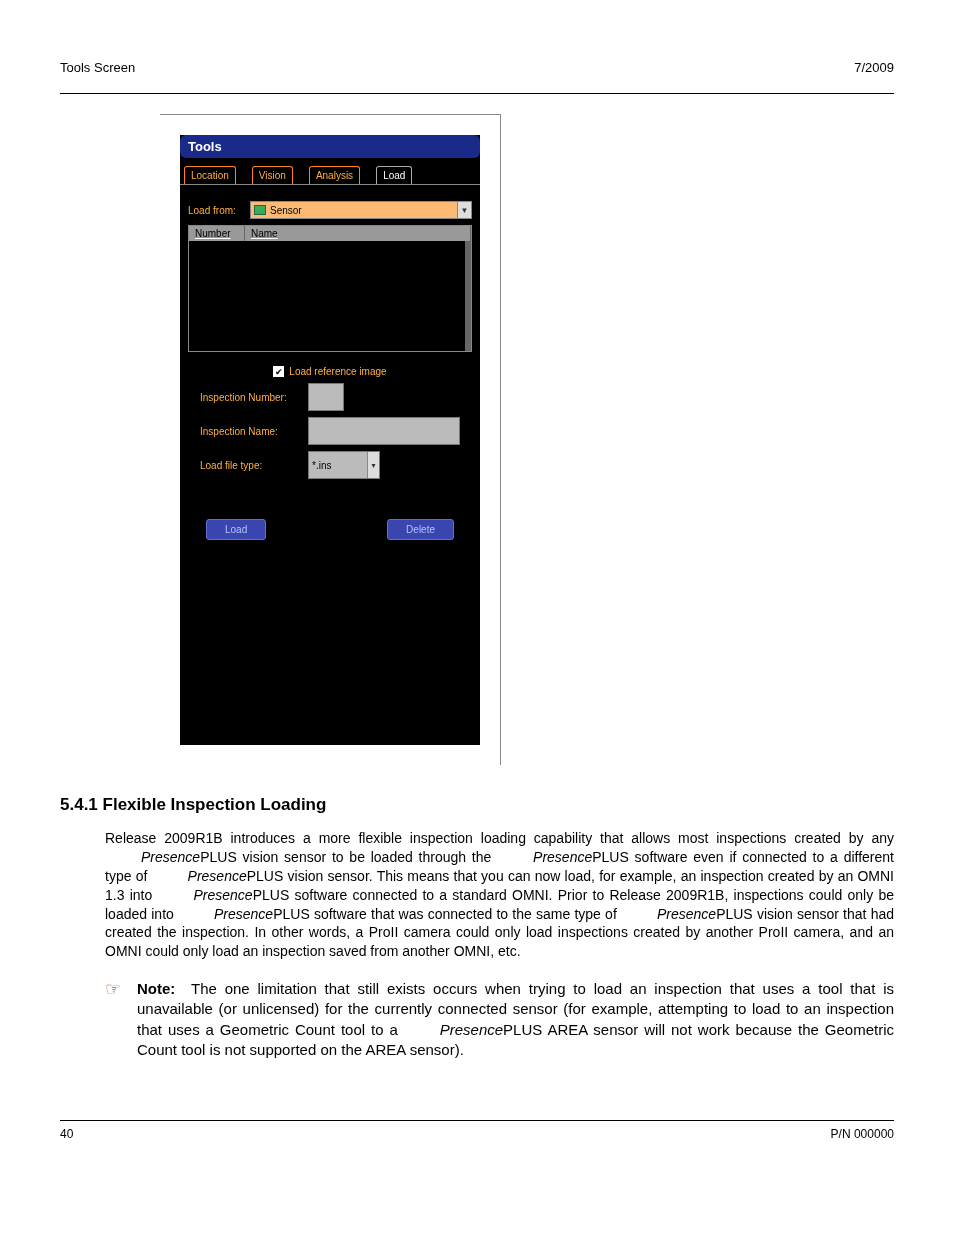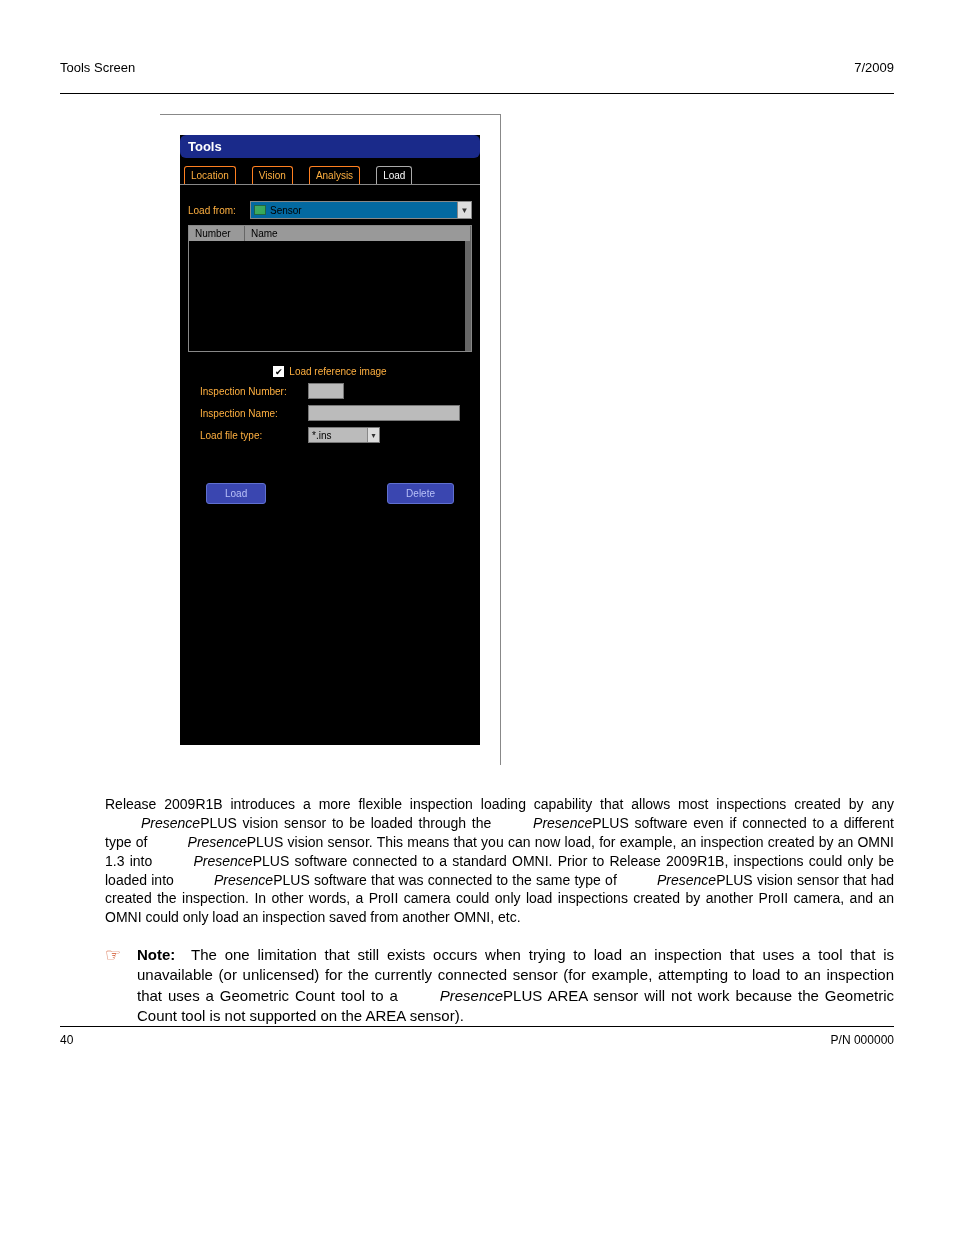--- a/index.html
+++ b/index.html
@@ -77,21 +77,21 @@
   }
   .panel-body {
     padding: 10px 8px;
     font-size: 10px;
   }
   .row { display: flex; align-items: center; margin: 6px 0; gap: 6px; }
   .label-txt { color: #ffb040; font-size: 10px; width: 92px; }
   .dropdown {
     display: flex;
     align-items: center;
-    background: #0369a1;
+    background: #fdba74;
     border: 1px solid #888;
     height: 18px;
     flex: 1;
     color: #000;
     font-size: 10px;
     padding-left: 3px;
     position: relative;
   }
   .dropdown-arrow {
     position: absolute;
@@ -107,20 +107,21 @@
     display: inline-block;
     width: 12px; height: 10px;
     background: linear-gradient(135deg,#4a6,#3a5);
     border: 1px solid #264;
     margin-right: 4px;
   }
   .table-wrap {
     border: 1px solid #888;
     background: #000;
     margin-top: 6px;
+    text-decoration: underline;
   }
   .table-head {
     display: flex;
     background: #999;
     color: #000;
     font-size: 10px;
   }
   .th {
     border-right: 1px solid #666;
     padding: 2px 6px;
@@ -142,21 +143,21 @@
     width: 11px; height: 11px;
     background: #fff;
     display: inline-flex; align-items: center; justify-content: center;
     font-size: 9px; color: #000;
   }
   .field-row {
     display: flex; align-items: center; margin: 6px 12px; gap: 8px;
   }
   .tf-label { color: #ffb040; width: 100px; font-size: 10px; }
   .tf {
-    background: #bbb; height: 16px; border: 1px solid #777;
+    background: #bbb; height: 28px; border: 1px solid #777;
     color: #000; font-size: 10px; padding: 0 3px;
   }
   .tf.small { width: 36px; }
   .tf.wide { flex: 1; }
   .tf.dd { width: 72px; display: flex; align-items: center; position: relative; }
   .tf.dd .dropdown-arrow { width: 12px; }
   .btn-row {
     display: flex; justify-content: space-between;
     padding: 0 18px; margin-top: 40px;
   }
@@ -193,20 +194,21 @@
     width: 22px;
     font-size: 18px;
     color: #d0522a;
     line-height: 1;
     padding-top: 1px;
   }
   .note-text { flex: 1; text-align: justify; }
   .note-text b { font-weight: bold; }
   em.presence { font-style: italic; margin-left: 36px; }
   .footer {
+    margin-top: 60px;
     border-top: 1px solid #000;
     padding-top: 6px;
     display: flex;
     justify-content: space-between;
     font-size: 12px;
   }
   .footer-center { text-align: center; flex: 1; }
 </style>
 </head>
 <body>
@@ -264,20 +266,21 @@
           </div>
           <div class="btn-row">
             <div class="btn">Load</div>
             <div class="btn">Delete</div>
           </div>
         </div>
       </div>
     </div>
   </div>
 
+  <h2 class="section">5.4.1 Flexible Inspection Loading</h2>
 
   <p class="body-text">
     <span>Release 2009R1B introduces a more flexible inspection loading capability that allows most inspections created by any </span><em class="presence">Presence</em><span>PLUS vision sensor to be loaded through the </span><em class="presence">Presence</em><span>PLUS software even if connected to a different type of </span><em class="presence">Presence</em><span>PLUS vision sensor. This means that you can now load, for example, an inspection created by an OMNI 1.3 into </span><em class="presence">Presence</em><span>PLUS software connected to a standard OMNI. Prior to Release 2009R1B, inspections could only be loaded into </span><em class="presence">Presence</em><span>PLUS software that was connected to the same type of </span><em class="presence">Presence</em><span>PLUS vision sensor that had created the inspection. In other words, a ProII camera could only load inspections created by another ProII camera, and an OMNI could only load an inspection saved from another OMNI, etc.</span>
   </p>
 
   <div class="note-block">
     <div class="note-hand">☞</div>
     <div class="note-text">
       <b>Note:</b>&nbsp;&nbsp;<span>The one limitation that still exists occurs when trying to load an inspection that uses a tool that is unavailable (or unlicensed) for the currently connected sensor (for example, attempting to load to an inspection that uses a Geometric Count tool to a </span><em class="presence">Presence</em><span>PLUS AREA sensor will not work because the Geometric Count tool is not supported on the AREA sensor).</span>
     </div>

